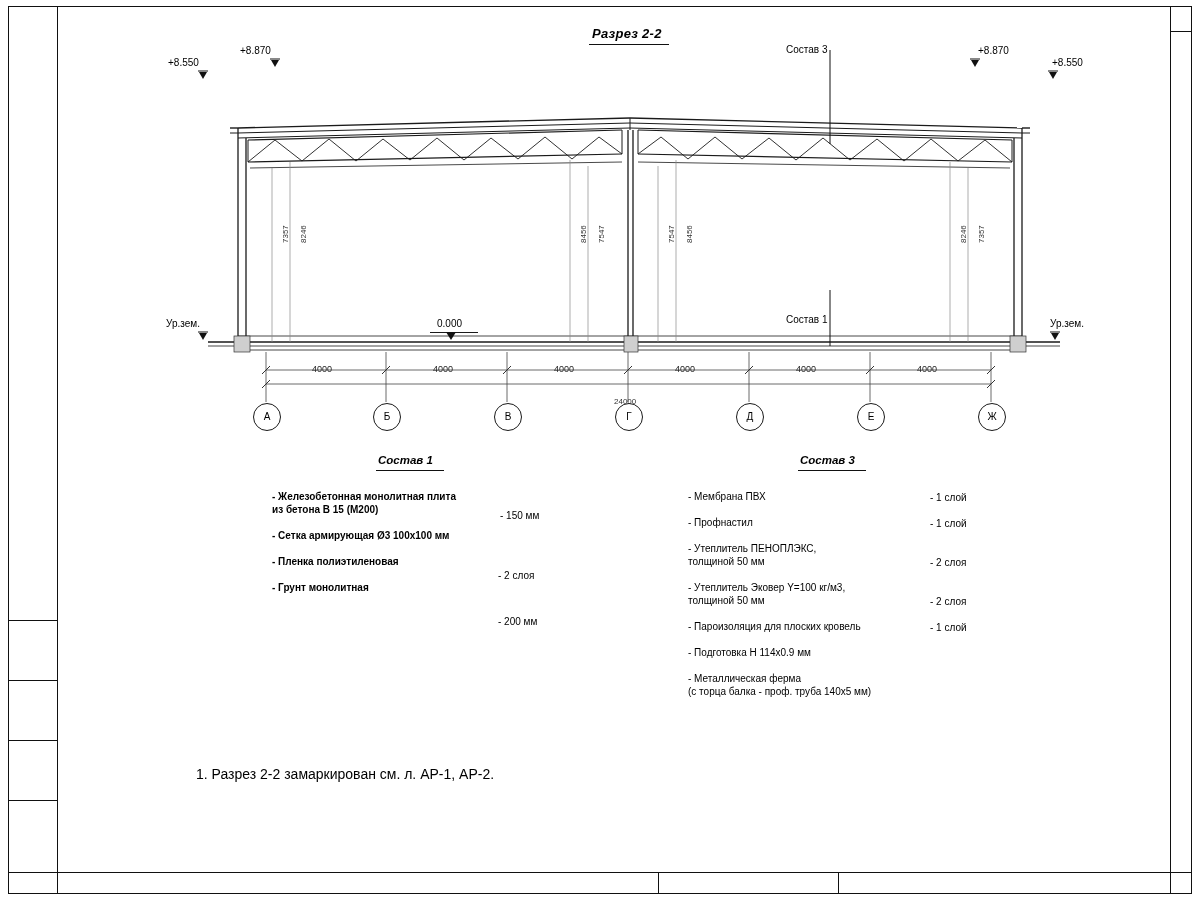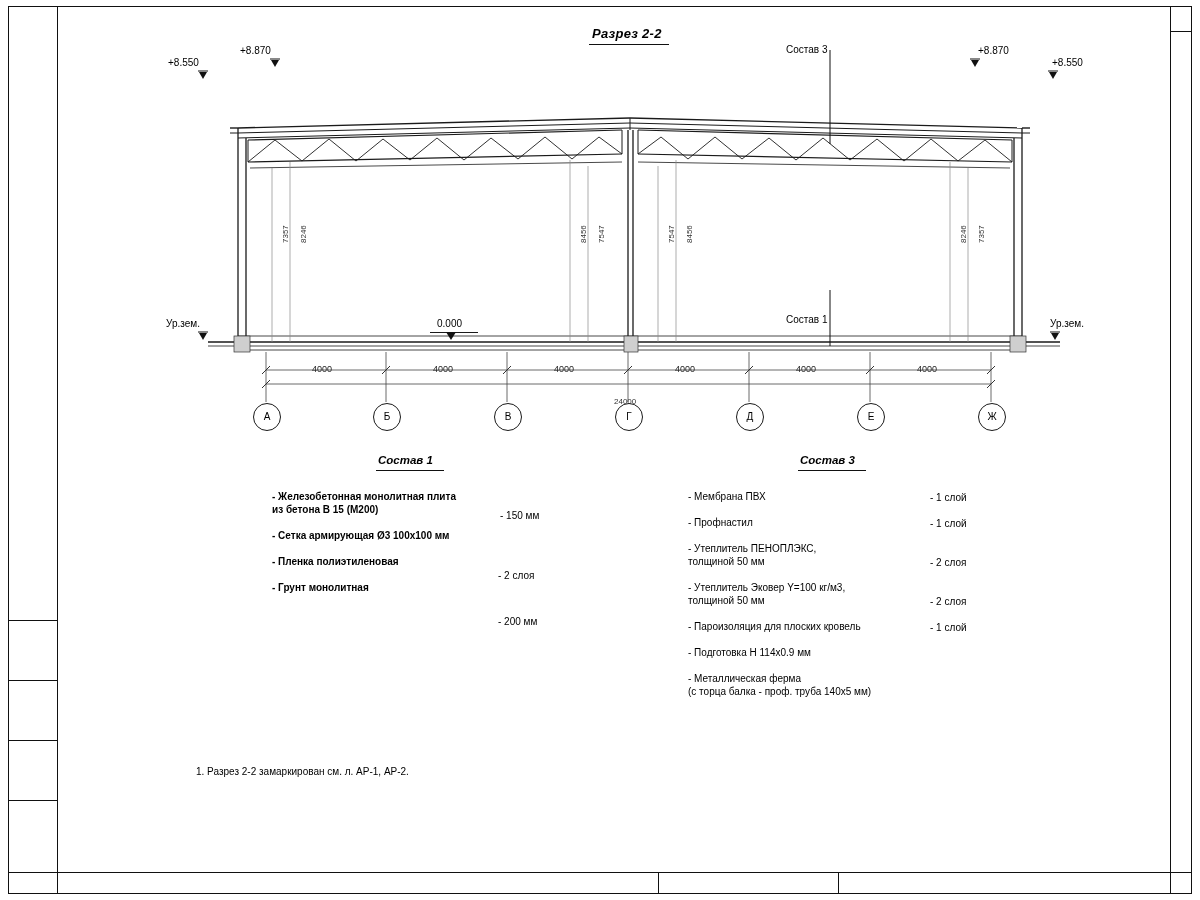--- a/index.html
+++ b/index.html
@@ -136,21 +136,21 @@
     margin-bottom: 13px;
     white-space: pre-line;
   }
   .spec-val {
     position: absolute;
     font-size: 10px;
     line-height: 13px;
   }
   .note {
     position: absolute;
-    font-size: 10px;
+    font-size: 14px;
   }
   svg { display: block; }
 </style>
 </head>
 <body>
 
 <div id="sheet">
 
   <div class="frame-outer"></div>
   <div class="frame-inner-left"></div>

